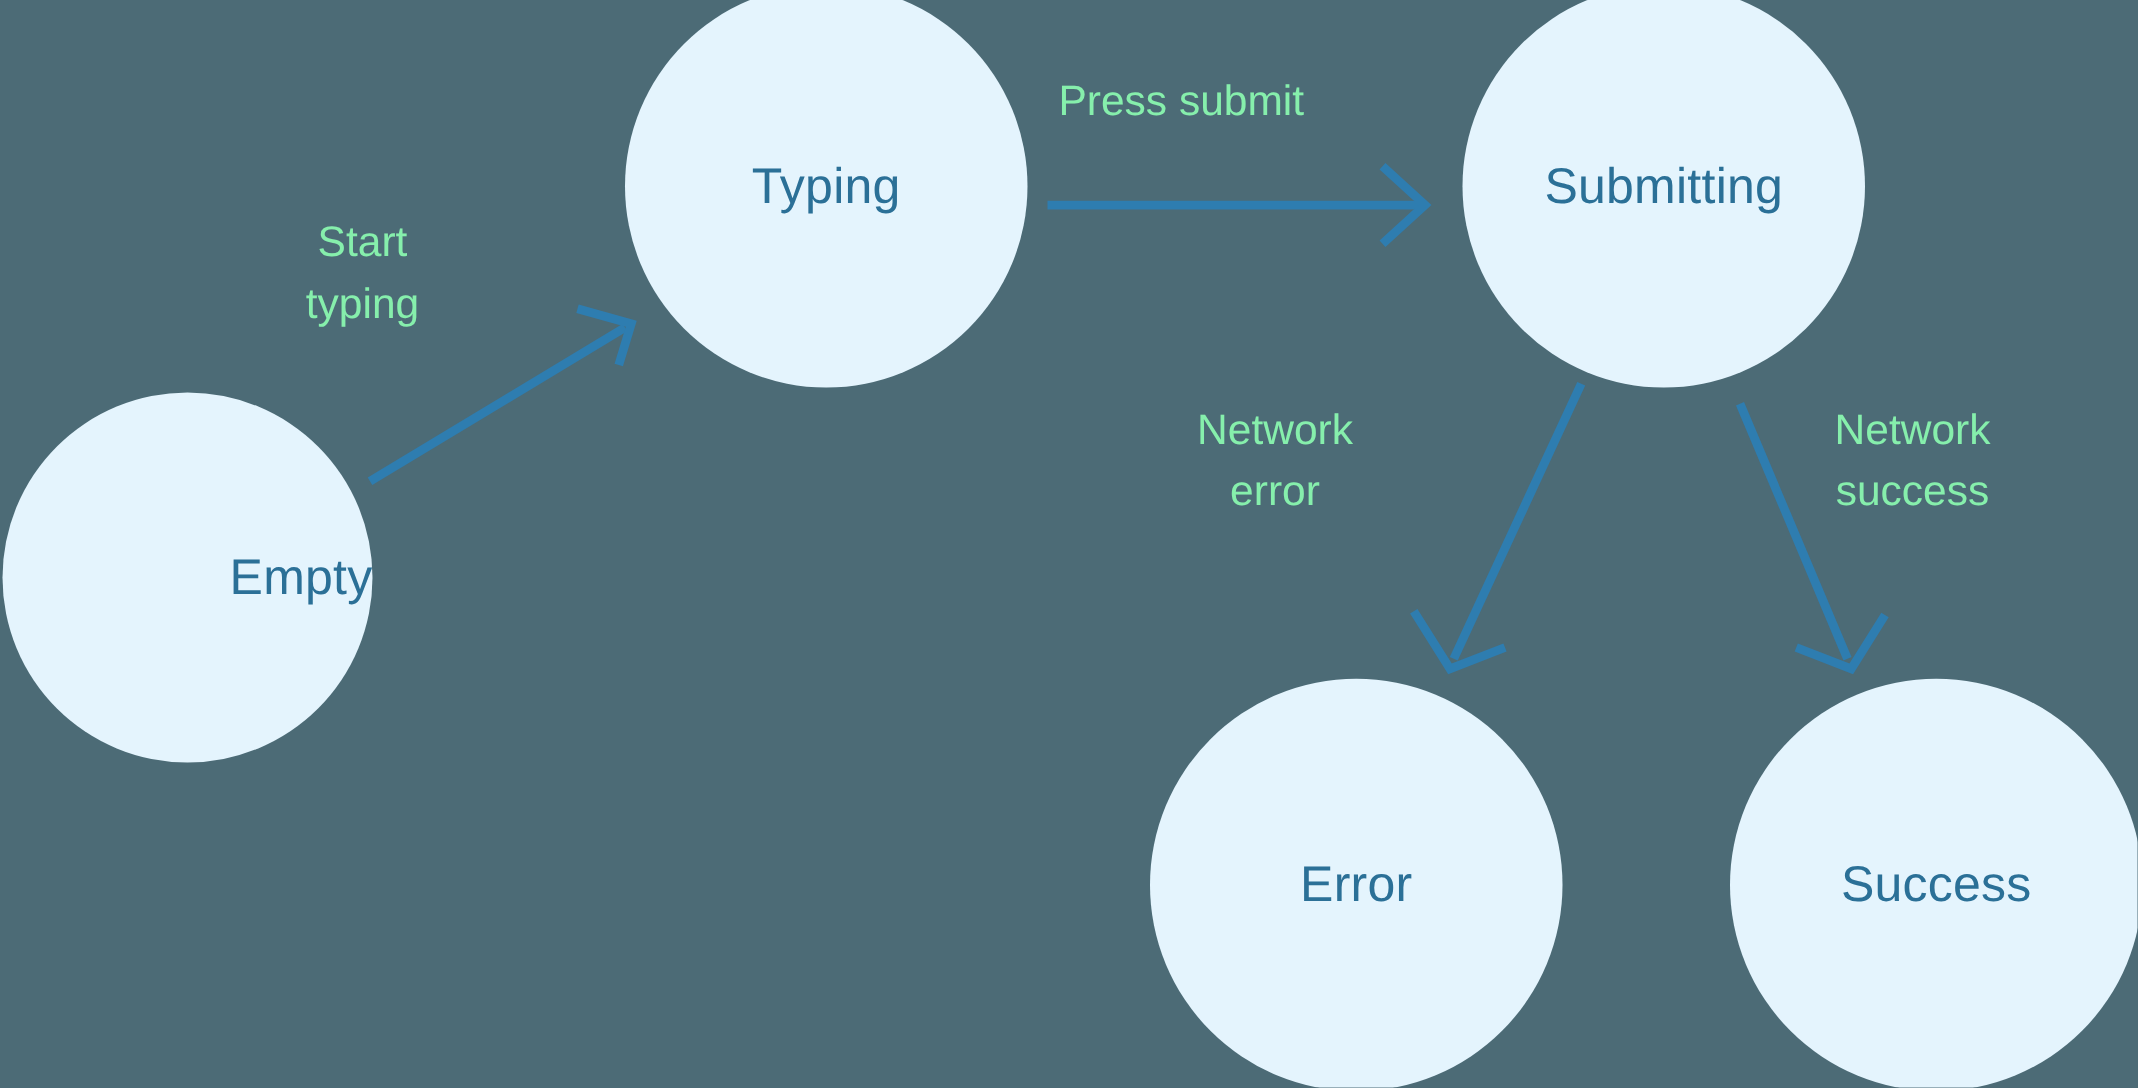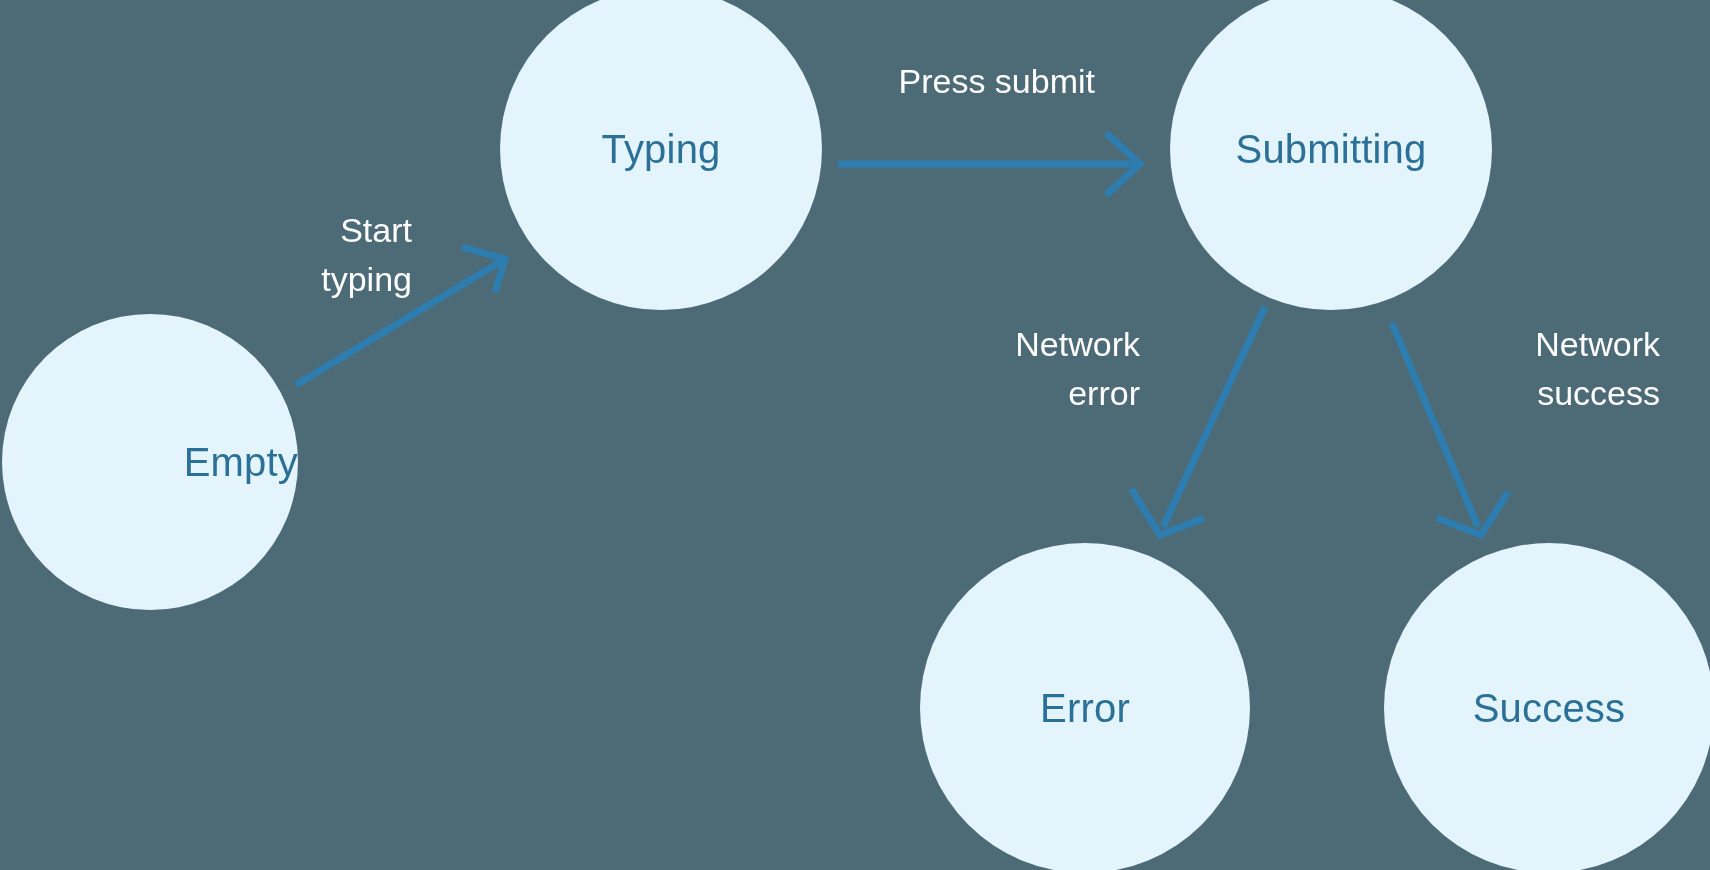--- a/index.html
+++ b/index.html
@@ -37,37 +37,37 @@
   .state-node-label {
     color: #2B7097;
     font-size: 40px;
     font-weight: 400;
     letter-spacing: 0.2px;
     white-space: nowrap;
     line-height: 1;
   }
   .edge-label {
     position: absolute;
-    color: #ffffff;
+    color: #86efac;
     font-size: 34px;
     font-weight: 400;
     line-height: 1.45;
-    text-align: right;
+    text-align: center;
     white-space: pre-line;
     pointer-events: none;
   }
   
   #node-empty      { left: 2px;    top: 314px; width: 296px; height: 296px; justify-content: flex-end; }
   #node-typing     { left: 500px;  top: -12px; width: 322px; height: 322px; }
   #node-submitting { left: 1170px; top: -12px; width: 322px; height: 322px; }
   #node-error      { left: 920px;  top: 543px; width: 330px; height: 330px; }
   #node-success    { left: 1384px; top: 543px; width: 330px; height: 330px; }
 
   
-  #label-start-typing   { left: 192px;  top: 170px; width: 220px; margin-top: 36px; }
+  #label-start-typing   { left: 180px;  top: 170px; width: 220px; }
   #label-press-submit   { left: 795px;  top: 57px;  width: 300px; }
   #label-network-error  { left: 900px;  top: 320px; width: 240px; }
   #label-network-success{ left: 1400px; top: 320px; width: 260px; }
 </style>
 </head>
 <body>
 
 <div id="diagram-root">
 
   <svg id="edge-layer" viewBox="0 0 1710 870">

